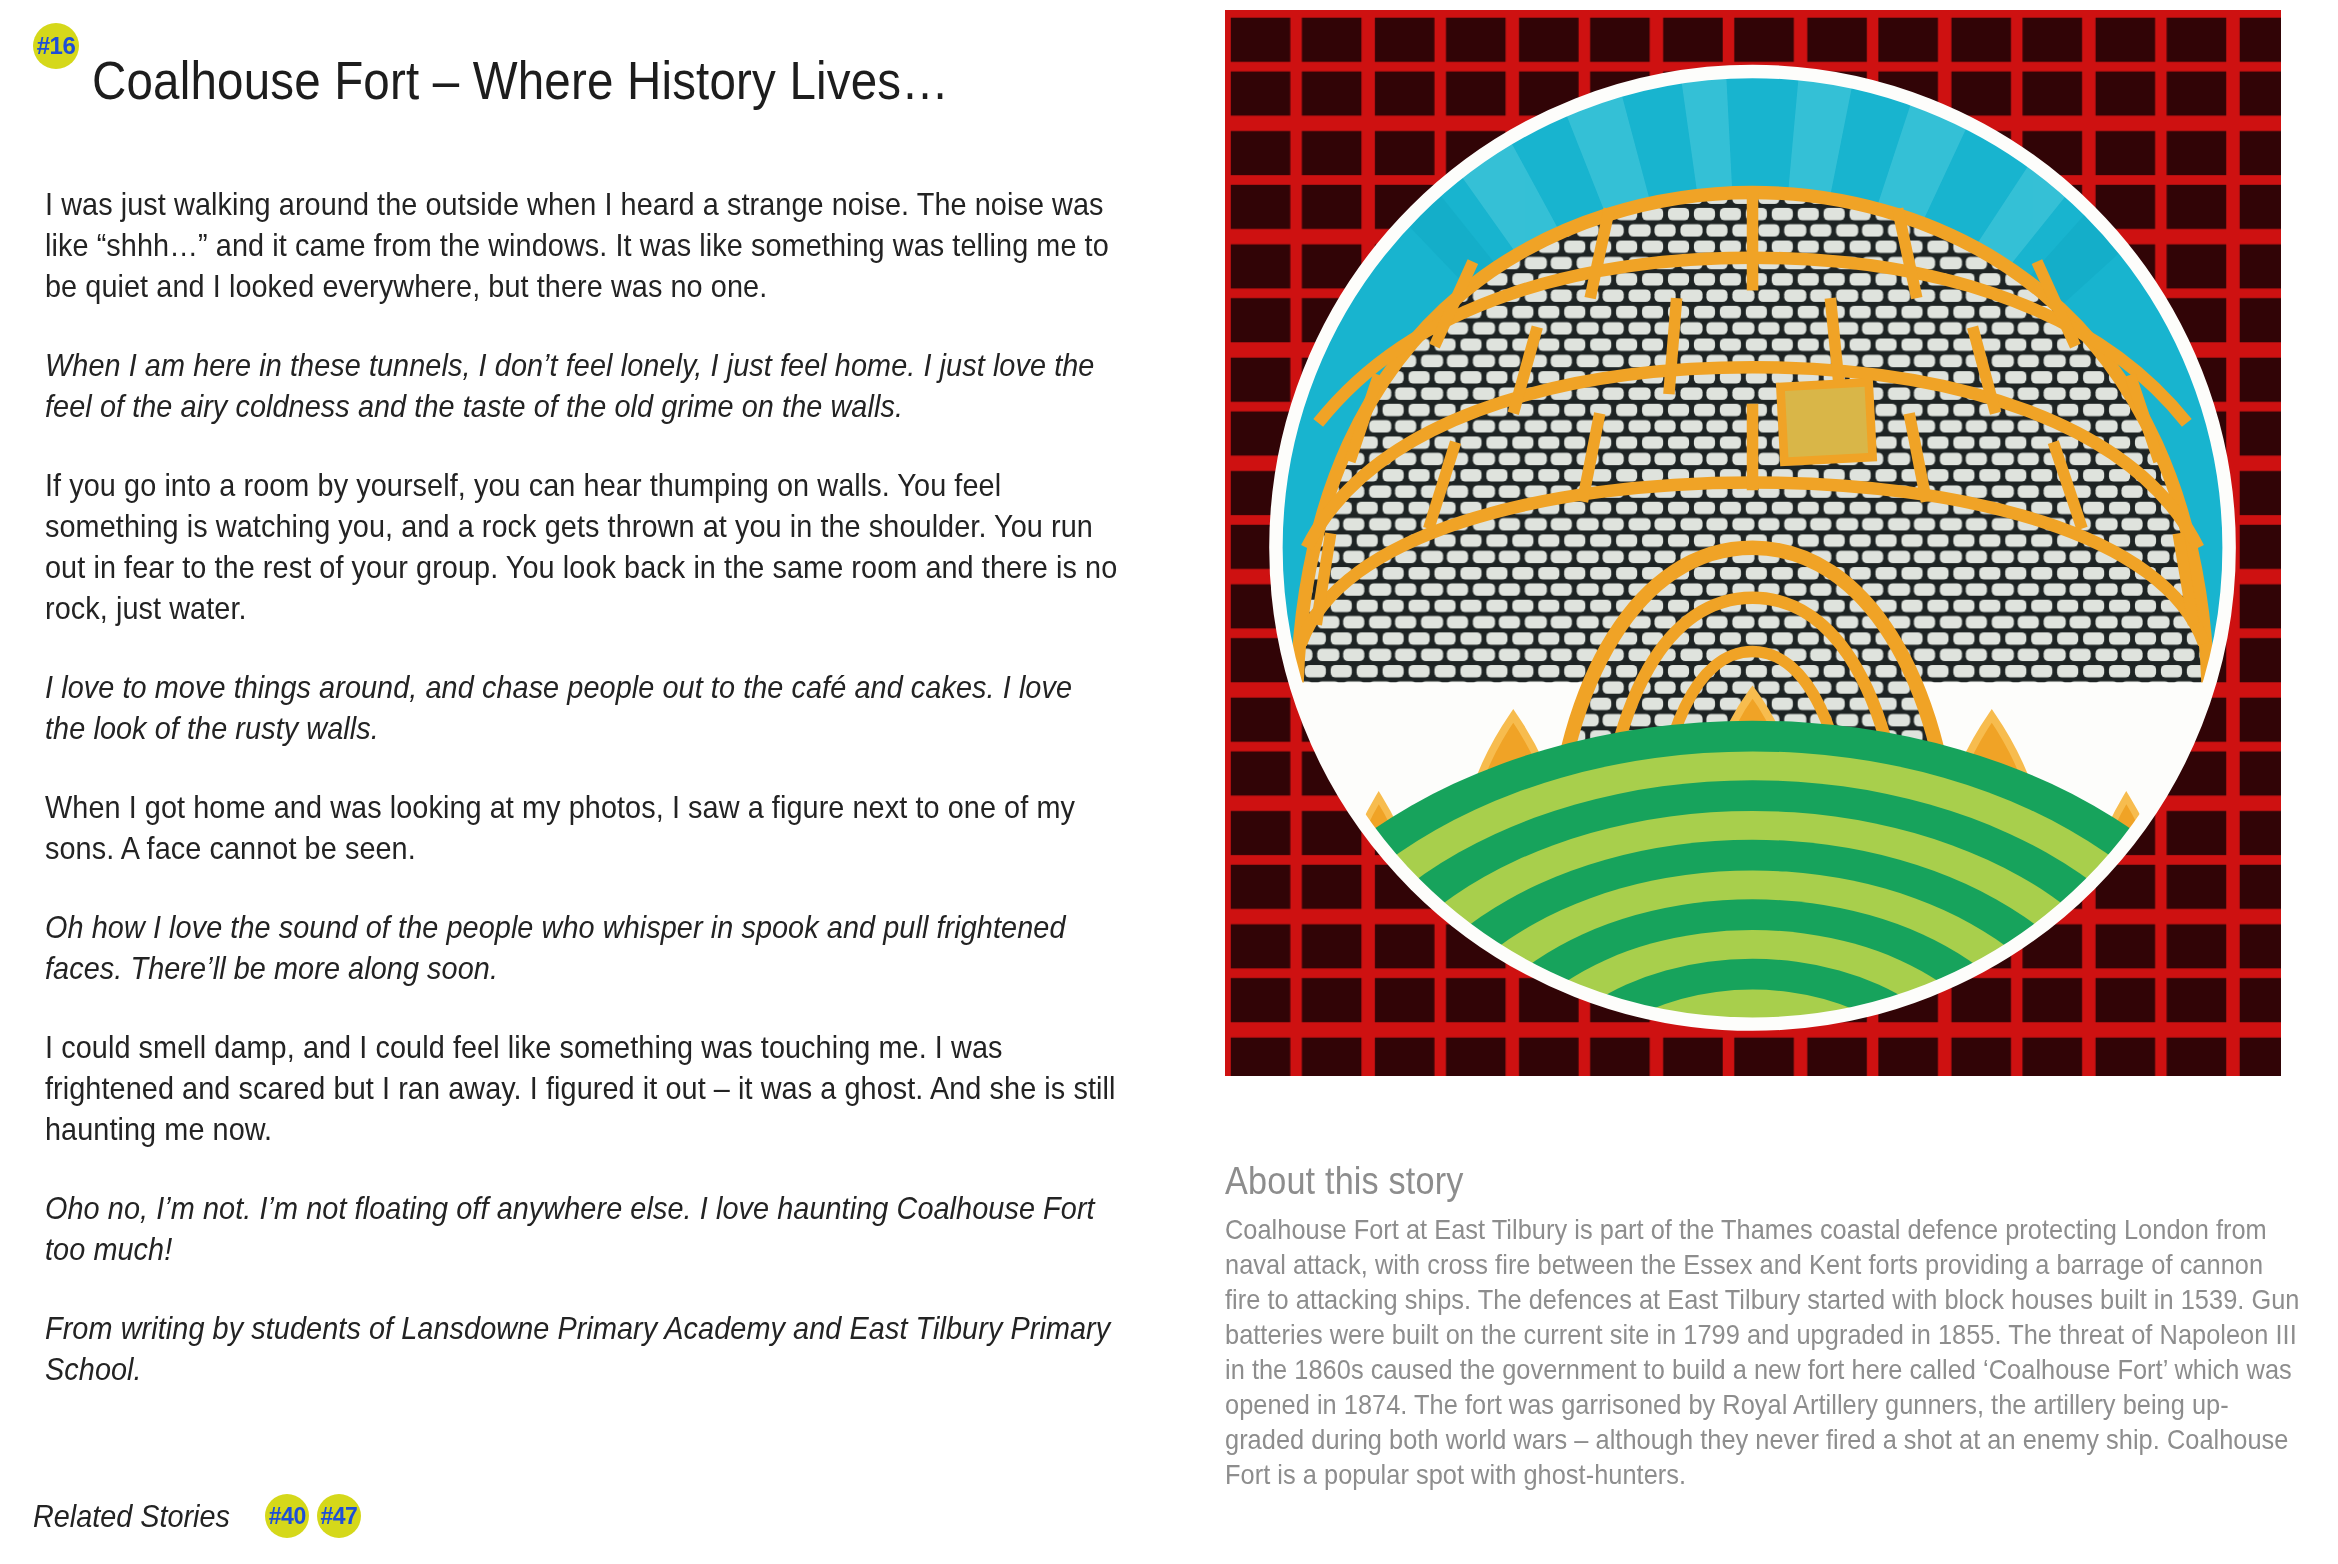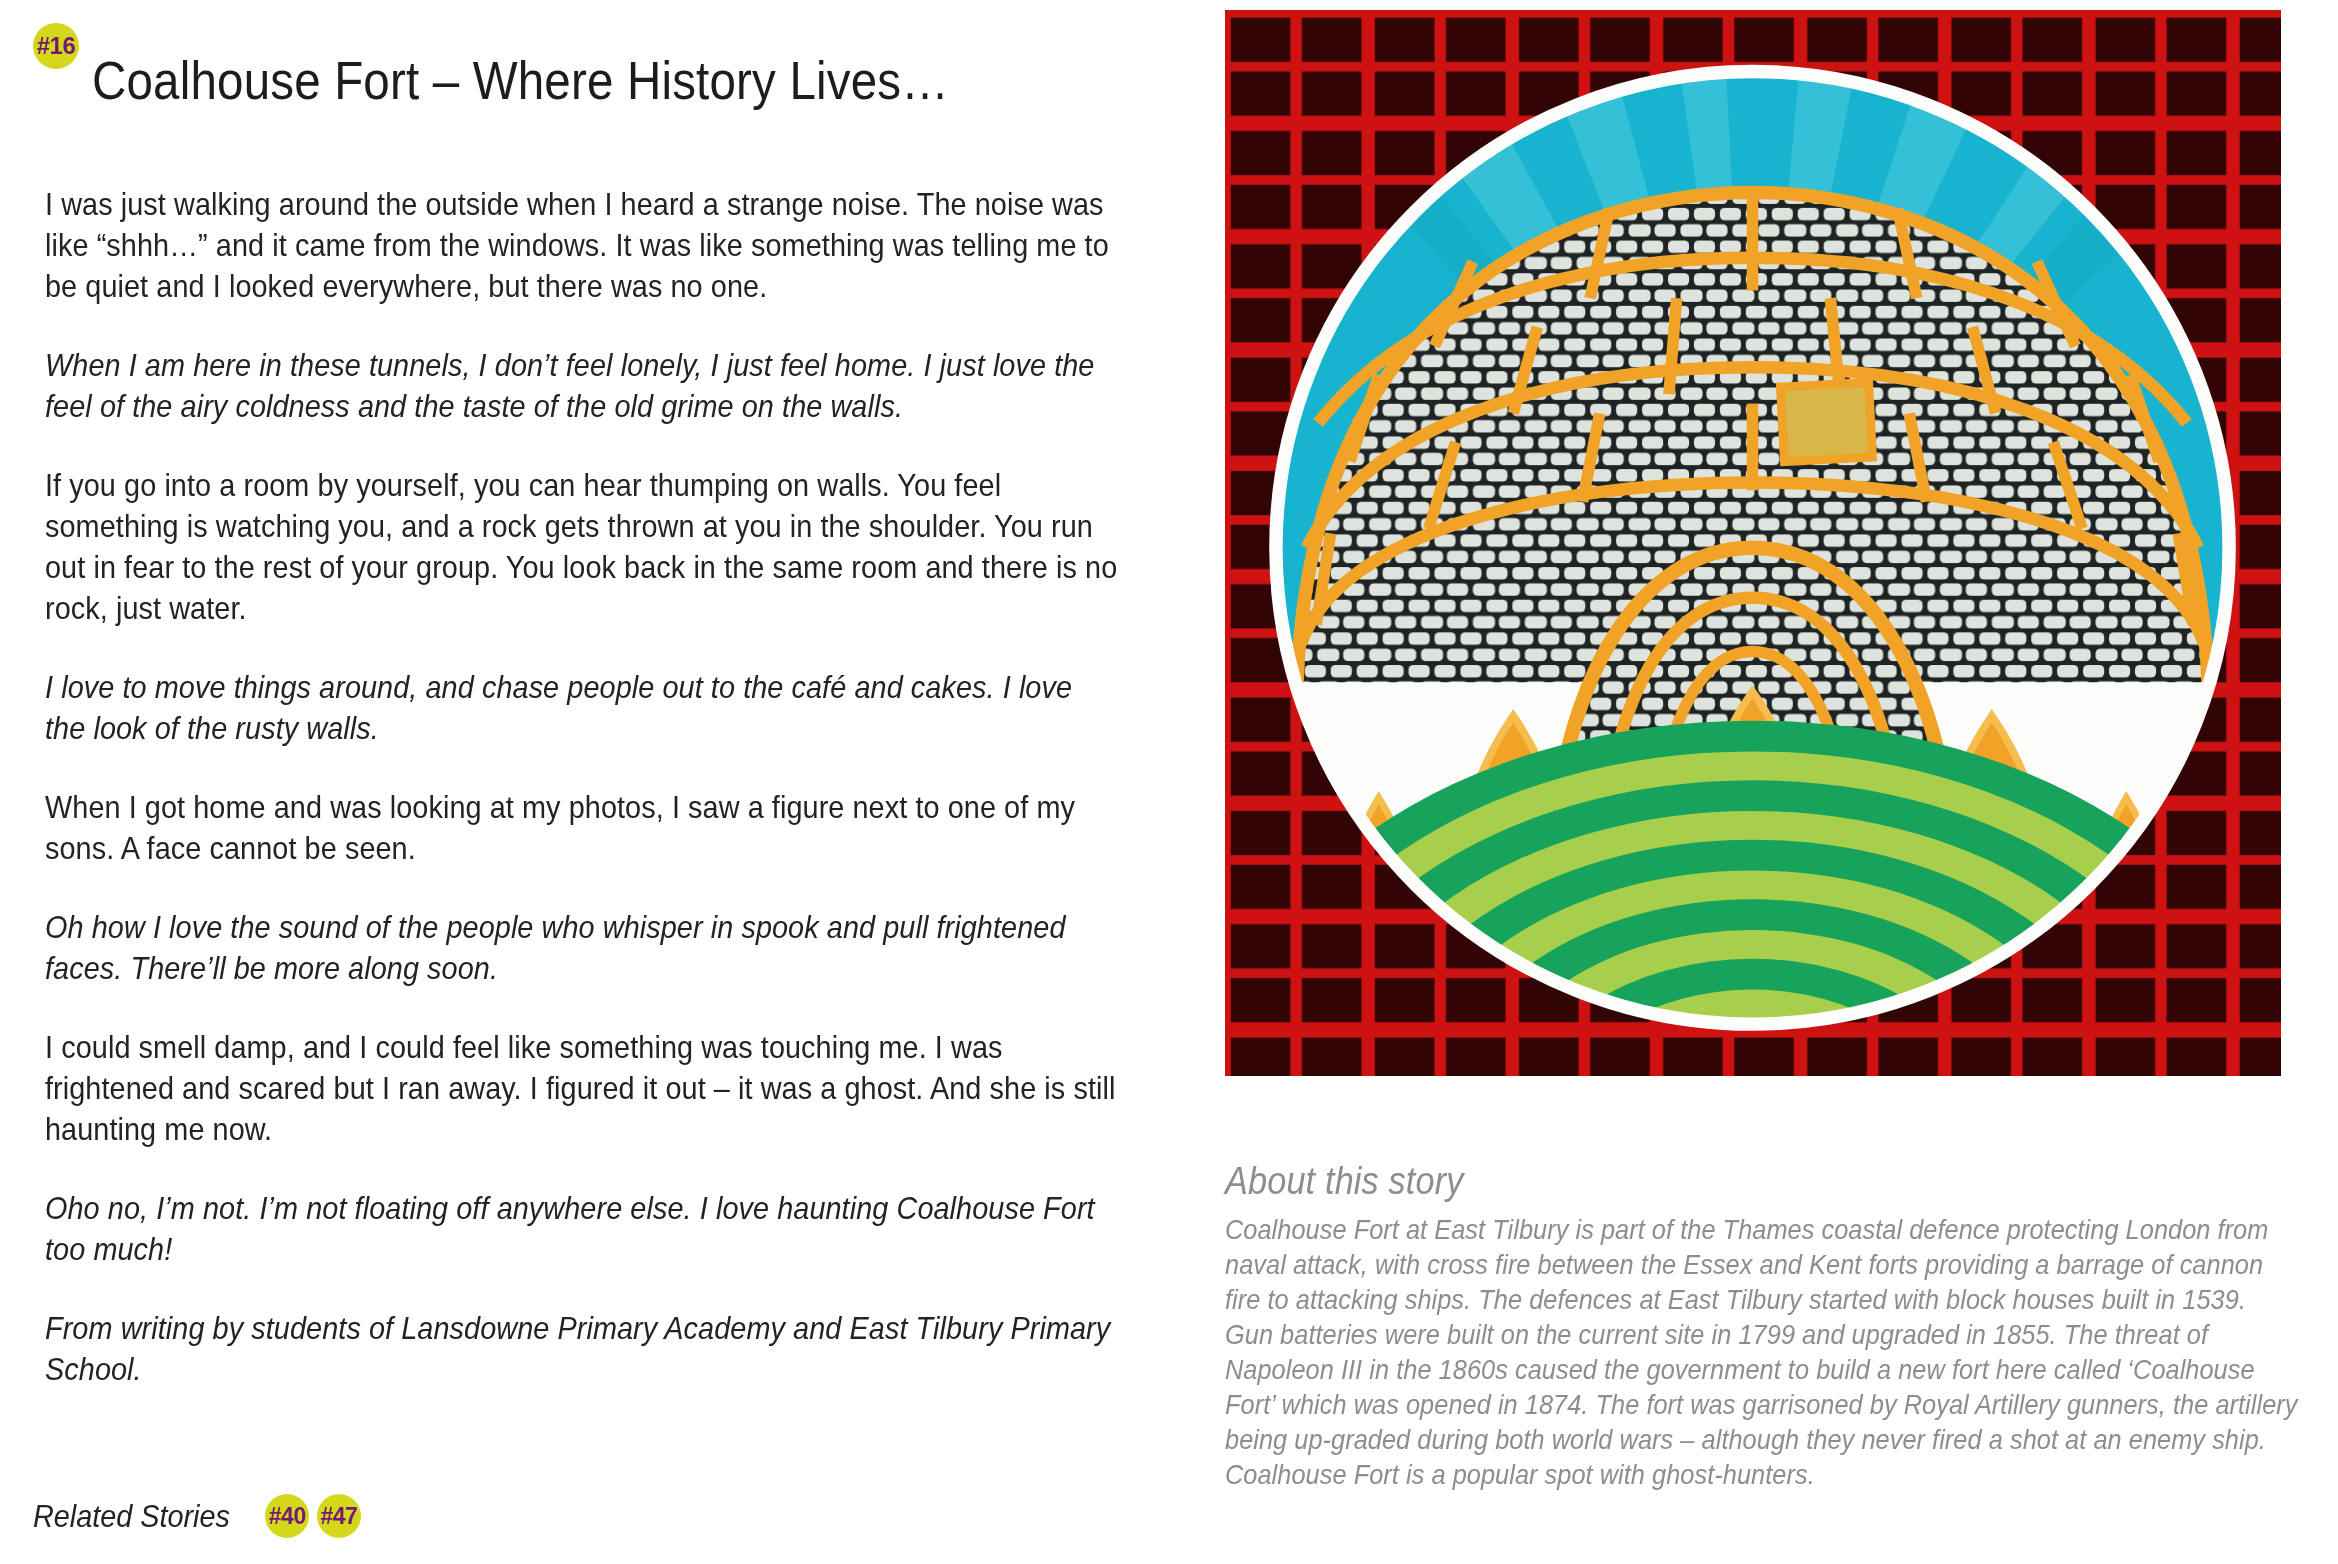--- a/index.html
+++ b/index.html
@@ -31,38 +31,37 @@
     width: 1105px;
     height: 1565px;
   }
 
   .right-col {
     position: absolute;
     left: 1225px;
     top: 0;
     width: 1057px;
     height: 1467px;
-    font-style: italic;
   }
 
   
   .title-row {
     position: absolute;
     left: 0;
     top: 13.4px;
     display: flex;
     align-items: flex-start;
   }
   .badge {
     display: inline-flex;
     align-items: center;
     justify-content: center;
     background: #d5d81a;
     border-radius: 50%;
-    color: #701a75;
+    color: #1d4ed8;
     font-weight: bold;
     font-stretch: condensed;
     letter-spacing: -0.5px;
   }
   .badge-title {
     width: 46px;
     height: 46px;
     font-size: 24px;
     margin-top: 9.6px;
     margin-right: 13.4px;

